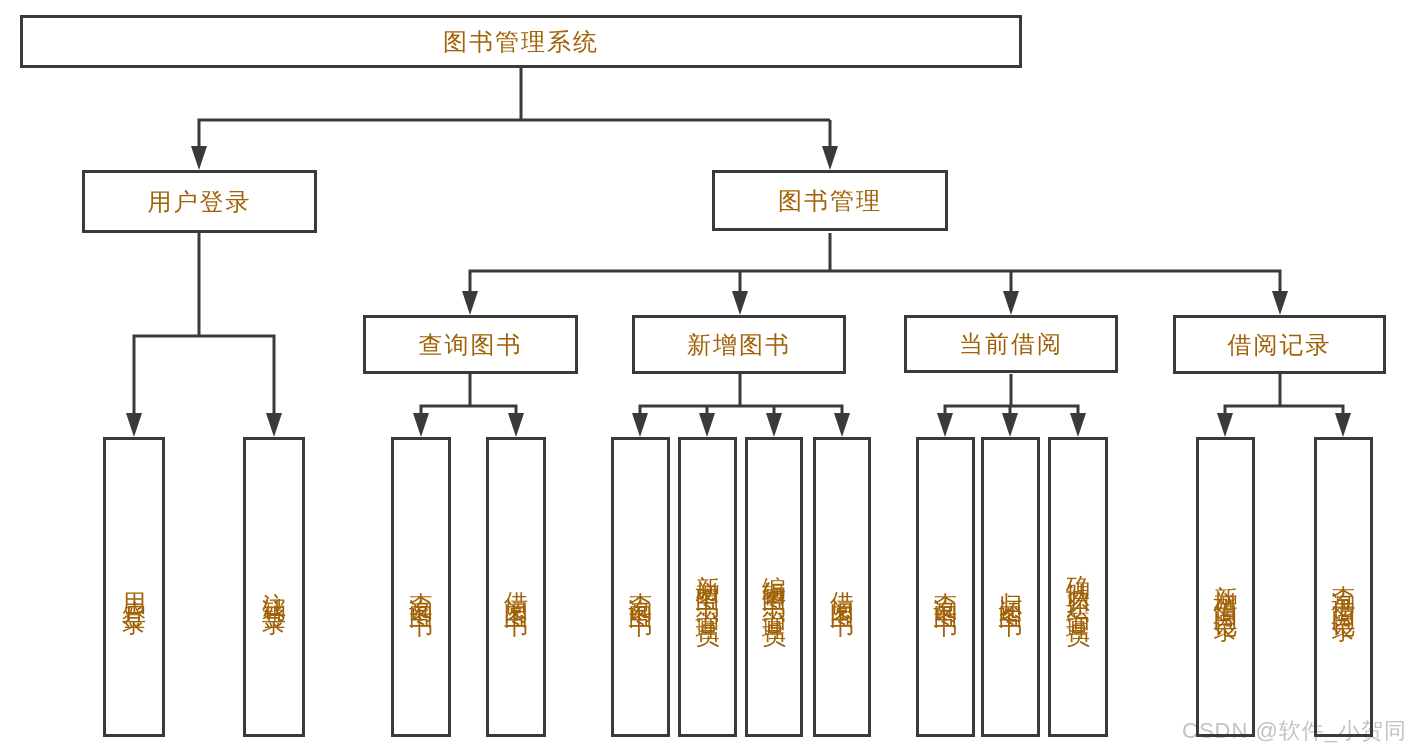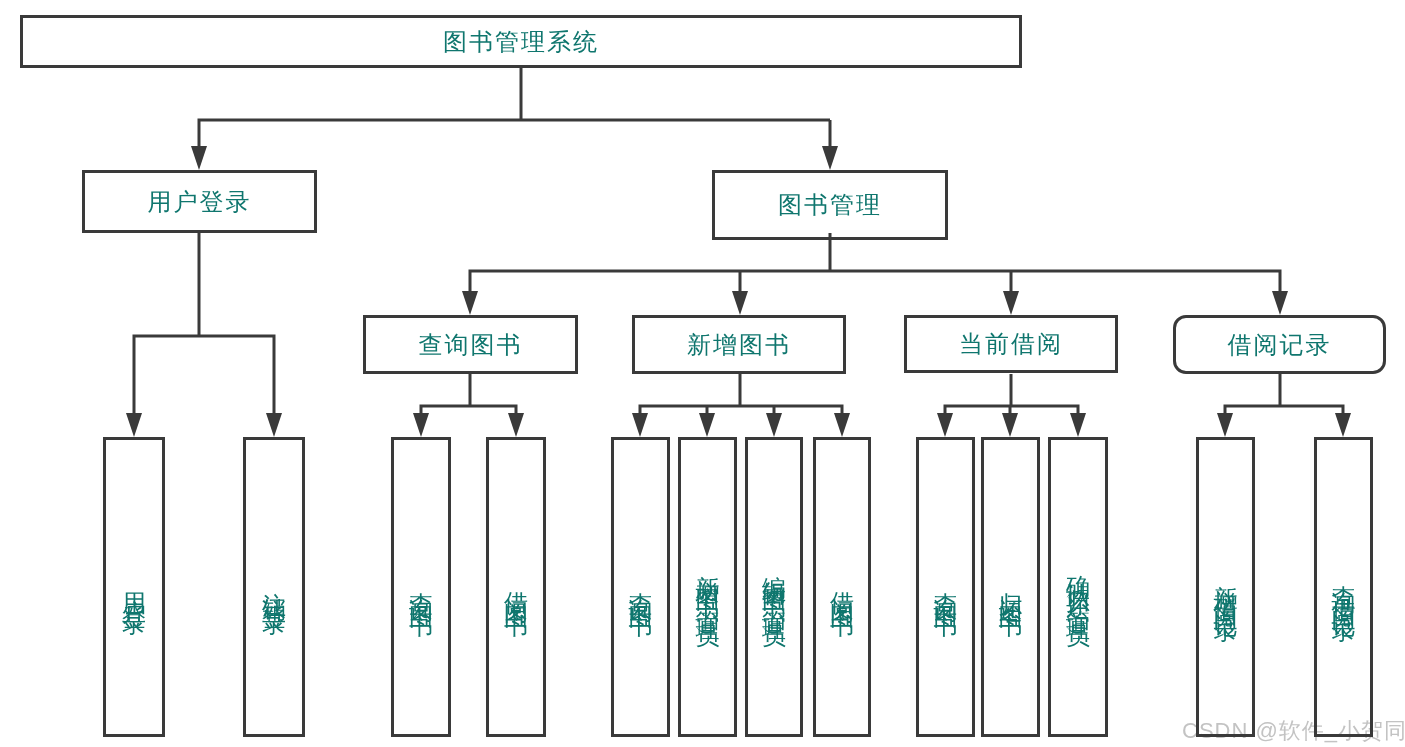--- a/index.html
+++ b/index.html
@@ -19,21 +19,21 @@
     position: absolute;
     left: 0;
     top: 0;
     z-index: 1;
   }
   .node {
     position: absolute;
     box-sizing: border-box;
     border: 3px solid #3a3a3a;
     background: transparent;
-    color: #0f766e;
+    color: #a16207;
     display: flex;
     align-items: center;
     justify-content: center;
     font-size: 24px;
     letter-spacing: 2px;
     z-index: 2;
     white-space: nowrap;
   }
   .node.vertical {
     writing-mode: vertical-rl;
@@ -93,26 +93,26 @@
       <polygon points="1002,413 1018,413 1010,437"></polygon>
       <polygon points="1070,413 1086,413 1078,437"></polygon>
       <polygon points="1217,413 1233,413 1225,437"></polygon>
       <polygon points="1335,413 1351,413 1343,437"></polygon>
     </g>
   </svg>
 
   <div class="node" style="left:20px; top:15px; width:1002px; height:53px;">图书管理系统</div>
 
   <div class="node" style="left:82px; top:170px; width:235px; height:63px;">用户登录</div>
-  <div class="node" style="left:712px; top:170px; width:236px; height:70px;">图书管理</div>
+  <div class="node" style="left:712px; top:170px; width:236px; height:61px;">图书管理</div>
 
   <div class="node" style="left:363px; top:315px; width:215px; height:59px;">查询图书</div>
   <div class="node" style="left:632px; top:315px; width:214px; height:59px;">新增图书</div>
   <div class="node" style="left:904px; top:315px; width:214px; height:58px;">当前借阅</div>
-  <div class="node" style="left:1173px; top:315px; width:213px; height:59px;border-radius:13px;">借阅记录</div>
+  <div class="node" style="left:1173px; top:315px; width:213px; height:59px;">借阅记录</div>
 
   <div class="node vertical" style="left:103px; top:437px; width:62px; height:300px;">用户登录</div>
   <div class="node vertical" style="left:243px; top:437px; width:62px; height:300px;">注销登录</div>
 
   <div class="node vertical" style="left:391px; top:437px; width:60px; height:300px;">查询图书</div>
   <div class="node vertical" style="left:486px; top:437px; width:60px; height:300px;">借阅图书</div>
 
   <div class="node vertical" style="left:611px; top:437px; width:59px; height:300px;">查询图书</div>
   <div class="node vertical" style="left:678px; top:437px; width:59px; height:300px;">新增图书（管理员）</div>
   <div class="node vertical" style="left:745px; top:437px; width:58px; height:300px;">编辑图书（管理员）</div>

